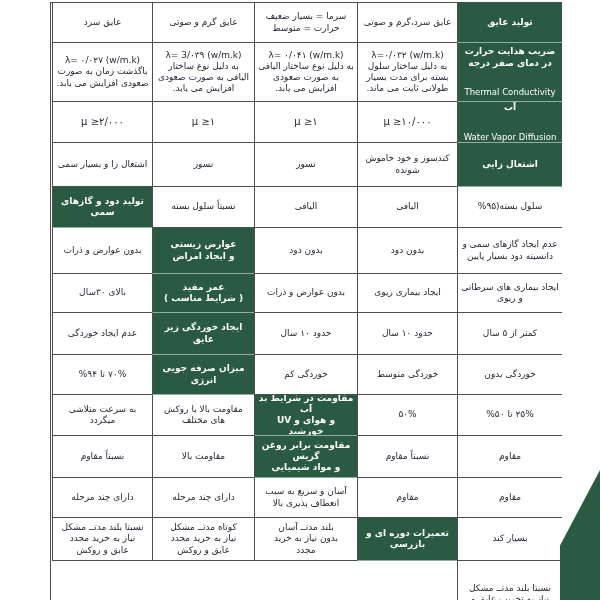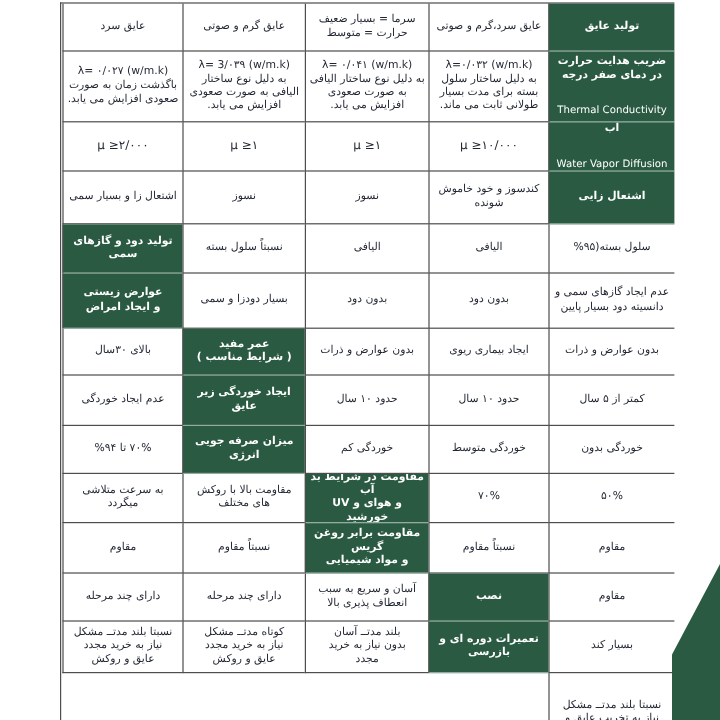--- a/index.html
+++ b/index.html
@@ -84,62 +84,62 @@
 
   <div class="c">سلول بسته(۹۵%</div>
   <div class="c">الیافی</div>
   <div class="c">الیافی</div>
   <div class="c">نسبتاً سلول بسته</div>
 
   <div class="c hd"><span>تولید دود و گازهای سمی</span></div>
   <div class="c">عدم ایجاد گازهای سمی و دانسیته دود بسیار پایین</div>
   <div class="c">بدون دود</div>
   <div class="c">بدون دود</div>
-  <div class="c">بسیار دودزا و سمی</div>
 
   <div class="c hd"><span>عوارض زیستی
 و ایجاد امراض</span></div>
   <div class="c">بدون عوارض و ذرات</div>
+  <div class="c">ایجاد بیماری های سرطانی و ریوی</div>
   <div class="c">ایجاد بیماری ریوی</div>
   <div class="c">بدون عوارض و ذرات</div>
 
   <div class="c hd"><span>عمر مفید
 ( شرایط مناسب )</span></div>
   <div class="c">بالای ۳۰سال</div>
   <div class="c">کمتر از ۵ سال</div>
   <div class="c">حدود ۱۰ سال</div>
   <div class="c">حدود ۱۰ سال</div>
 
   <div class="c hd"><span>ایجاد خوردگی زیر عایق</span></div>
   <div class="c">عدم ایجاد خوردگی</div>
   <div class="c">خوردگی بدون</div>
   <div class="c">خوردگی متوسط</div>
   <div class="c">خوردگی کم</div>
 
   <div class="c hd"><span>میزان صرفه جویی انرژی</span></div>
   <div class="c">۷۰% تا ۹۴%</div>
+  <div class="c">۲۵% تا ۵۰%</div>
   <div class="c">۵۰%</div>
-  <div class="c">۷۰%</div>
 
   <div class="c hd"><span>مقاومت در شرایط بد آب
 و هوای و UV خورشید</span></div>
   <div class="c">مقاومت بالا با روکش
 های مختلف</div>
   <div class="c">به سرعت متلاشی
 میگردد</div>
   <div class="c">مقاوم</div>
   <div class="c">نسبتاً مقاوم</div>
 
   <div class="c hd"><span>مقاومت برابر روغن گریس
 و مواد شیمیایی</span></div>
+  <div class="c">مقاومت بالا</div>
   <div class="c">نسبتاً مقاوم</div>
   <div class="c">مقاوم</div>
   <div class="c">مقاوم</div>
 
-  <div class="c hd"><span>نصب</span></div>
   <div class="c">آسان و سریع به سبب
 انعطاف پذیری بالا</div>
   <div class="c">دارای چند مرحله</div>
   <div class="c">دارای چند مرحله</div>
   <div class="c">بسیار کند</div>
 
   <div class="c hd"><span>تعمیرات دوره ای و
 بازرسی</span></div>
   <div class="c">بلند مدتــ آسان
 بدون نیاز به خرید

